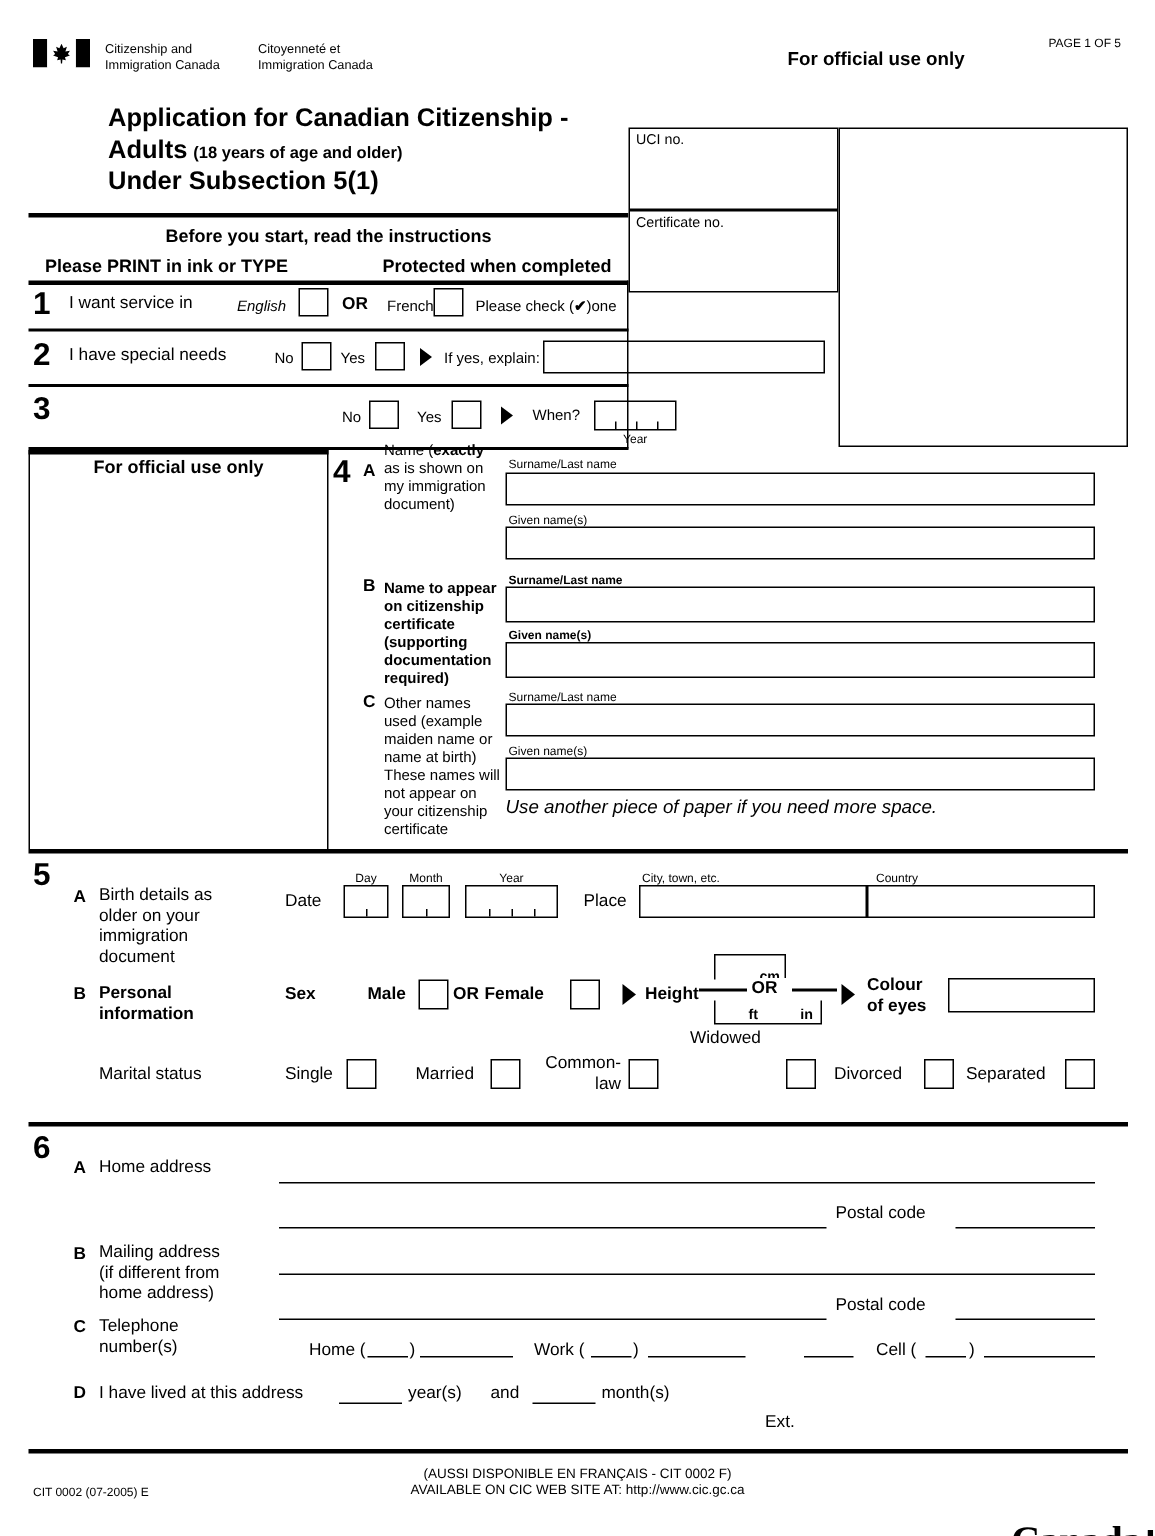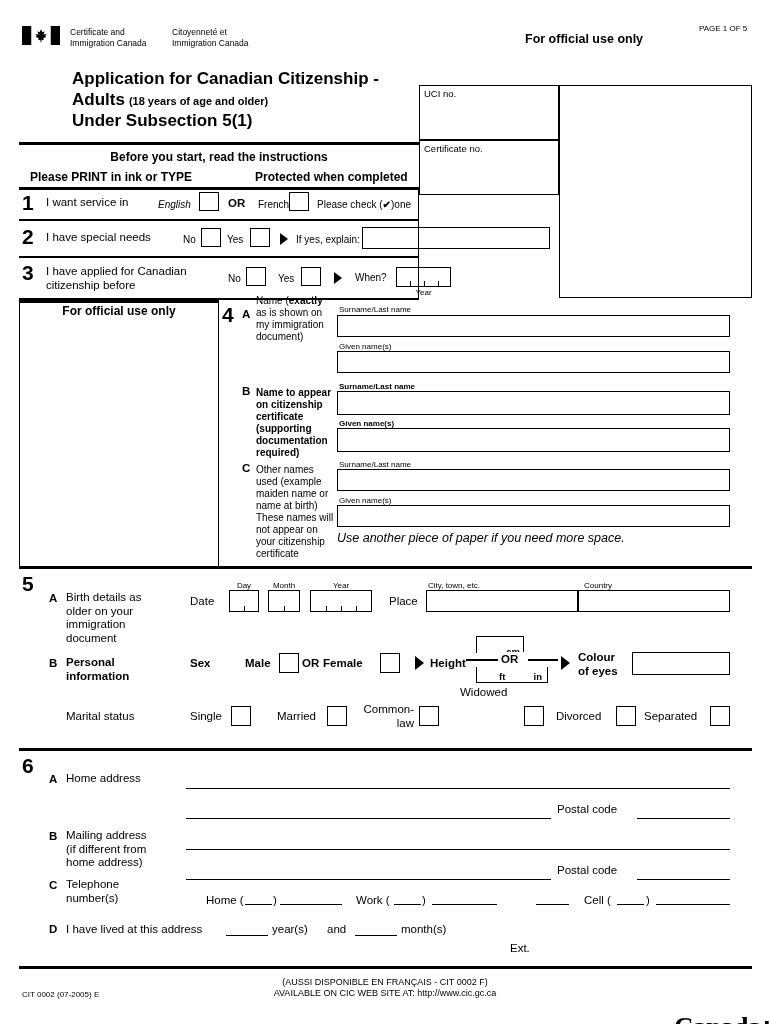--- a/index.html
+++ b/index.html
@@ -102,21 +102,21 @@
   <div class="abs" style="left:22px; top:26px;">
     <svg class="flag" viewBox="0 0 38 19" xmlns="http://www.w3.org/2000/svg">
       <rect x="0" y="0" width="9.5" height="19" fill="#000"></rect>
       <rect x="28.5" y="0" width="9.5" height="19" fill="#000"></rect>
       <rect x="9.5" y="0" width="19" height="19" fill="#fff"></rect>
       <path d="M19 3.2 L20.4 6.2 L22.6 5.2 L21.6 8.4 L24.6 7.9 L23.2 10 L24.6 11 L21.3 12.1 L21.9 14.2 L19.6 13.7 L19.4 16.3 L18.6 16.3 L18.4 13.7 L16.1 14.2 L16.7 12.1 L13.4 11 L14.8 10 L13.4 7.9 L16.4 8.4 L15.4 5.2 L17.6 6.2 Z" fill="#000"></path>
     </svg>
   </div>
 
   <div class="abs dept-text" style="left:70px; top:27px; width:100px;">
-    <div>Certificate and</div>
+    <div>Citizenship and</div>
     <div>Immigration Canada</div>
   </div>
 
   <div class="abs dept-text" style="left:172px; top:27px; width:110px;">
     <div>Citoyenneté et</div>
     <div>Immigration Canada</div>
   </div>
 
   <div class="abs bold" style="left:525px; top:32px; font-size:12.5px;">For official use only</div>
 
@@ -168,24 +168,20 @@
   <div class="abs qtext-sm" style="left:227px; top:234px;">Yes</div>
   <div class="abs cbox" style="left:250px; top:228px; width:20px; height:19px;"></div>
   <div class="abs" style="left:280px; top:231px;">
     <span class="arrow"></span>
   </div>
   <div class="abs qtext-sm" style="left:296px; top:234px;">If yes, explain:</div>
   <div class="abs fbox" style="left:362px; top:227px; width:188px; height:22px;"></div>
   <div class="abs hr-med" style="left:19px; top:256px; width:400px;"></div>
 
   <div class="abs qnum" style="left:22px; top:262px;">3</div>
-  <div class="abs qtext" style="left:46px; top:265px; width:160px;">
-    <div>I have applied for Canadian</div>
-    <div>citizenship before</div>
-  </div>
   <div class="abs qtext-sm" style="left:228px; top:273px;">No</div>
   <div class="abs cbox" style="left:246px; top:267px; width:20px; height:19px;"></div>
   <div class="abs qtext-sm" style="left:278px; top:273px;">Yes</div>
   <div class="abs cbox" style="left:301px; top:267px; width:20px; height:19px;"></div>
   <div class="abs" style="left:334px; top:270px;">
     <span class="arrow"></span>
   </div>
   <div class="abs qtext-sm" style="left:355px; top:272px;">When?</div>
 
   <div class="abs fbox" style="left:396px; top:267px; width:55px; height:20px;">

